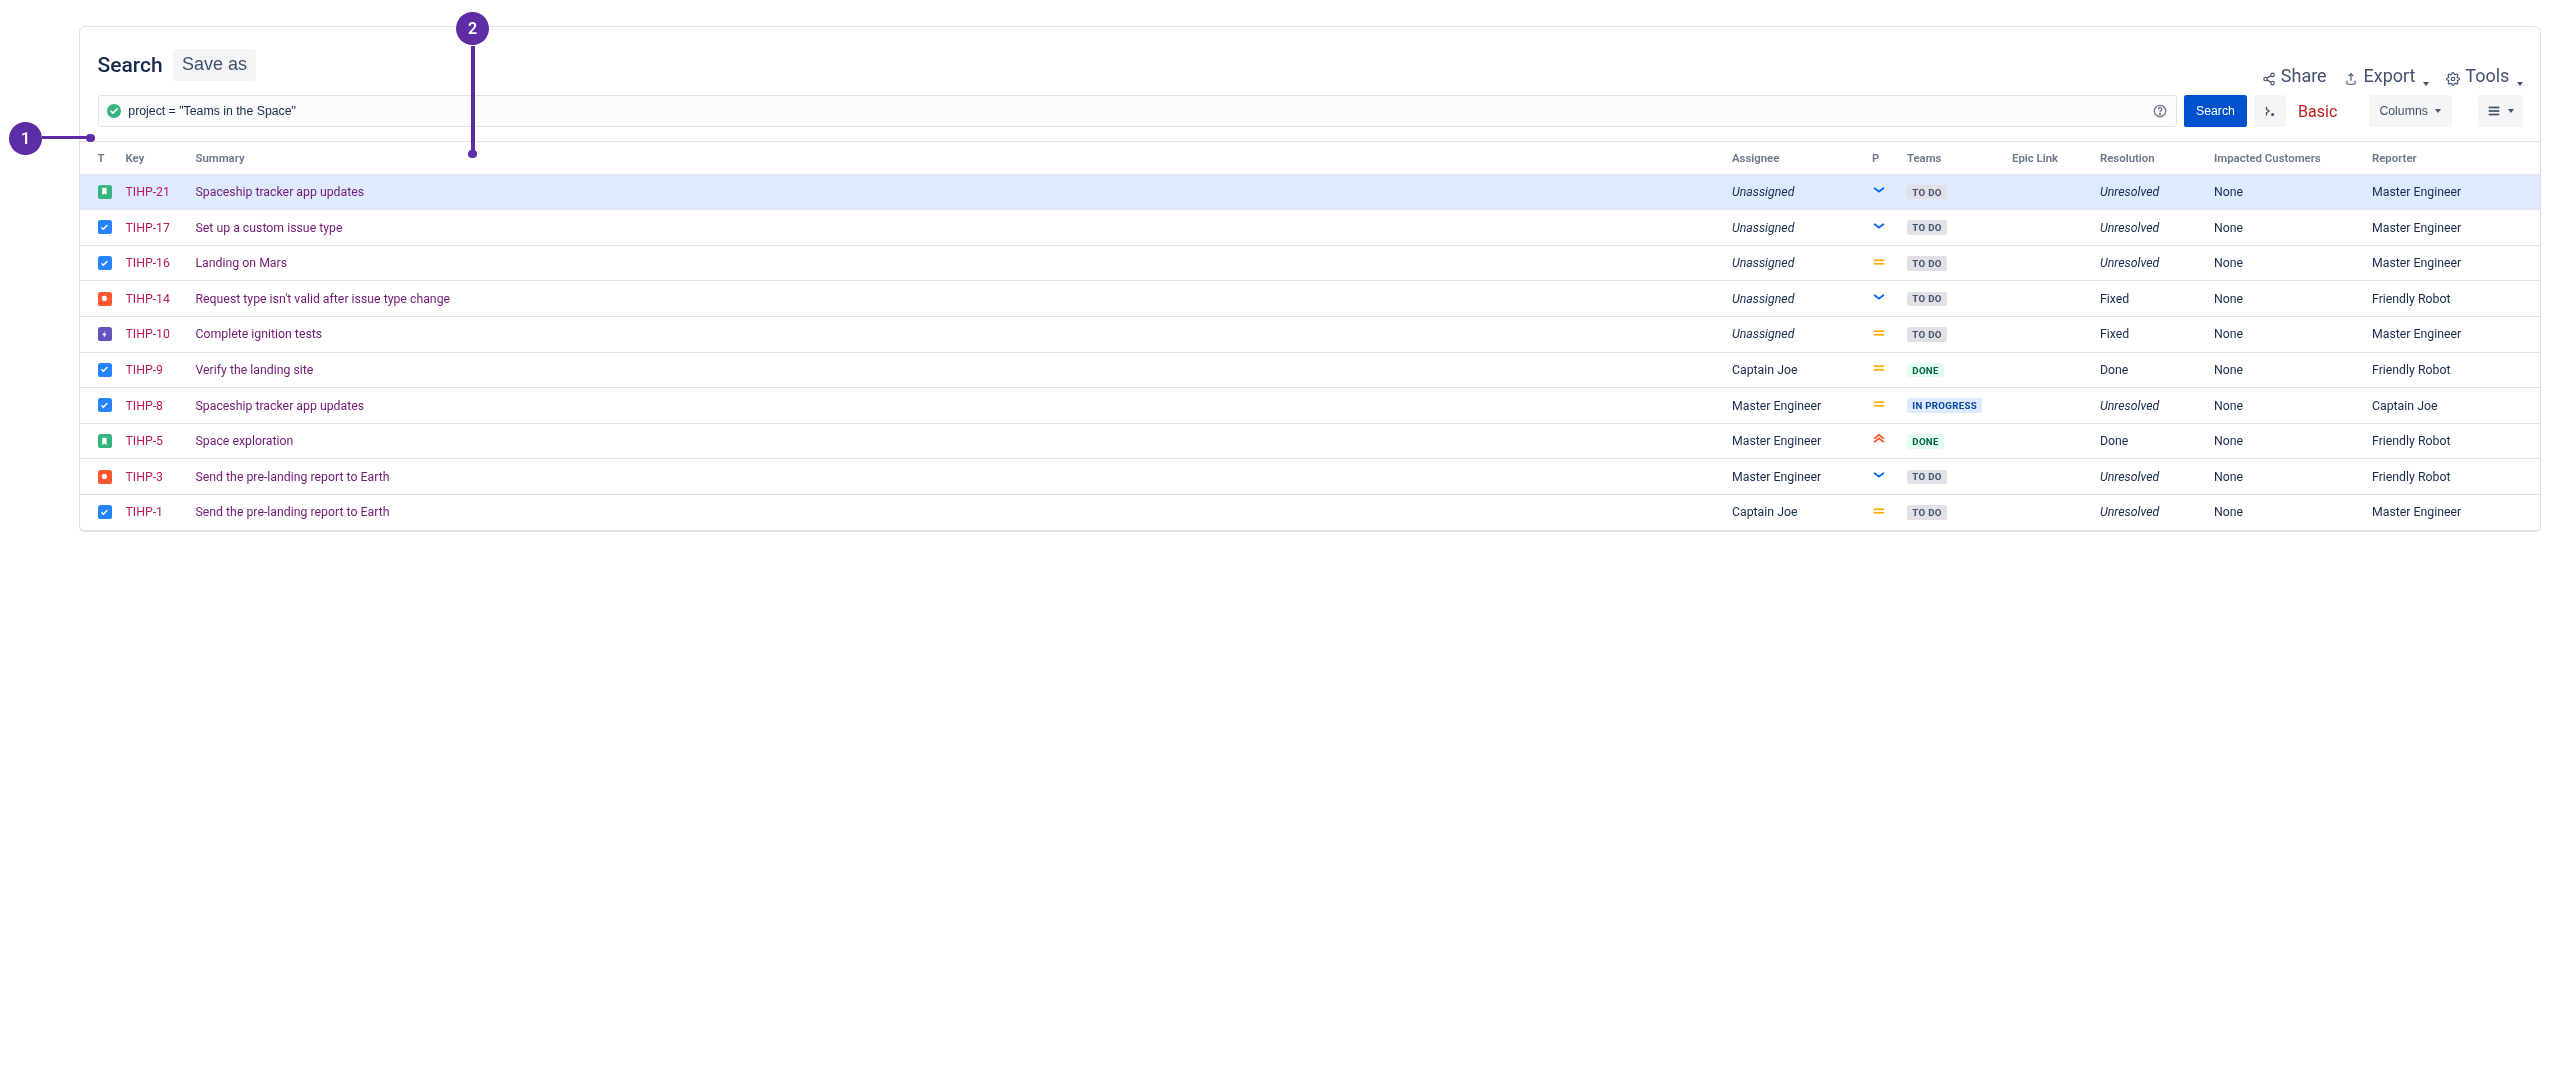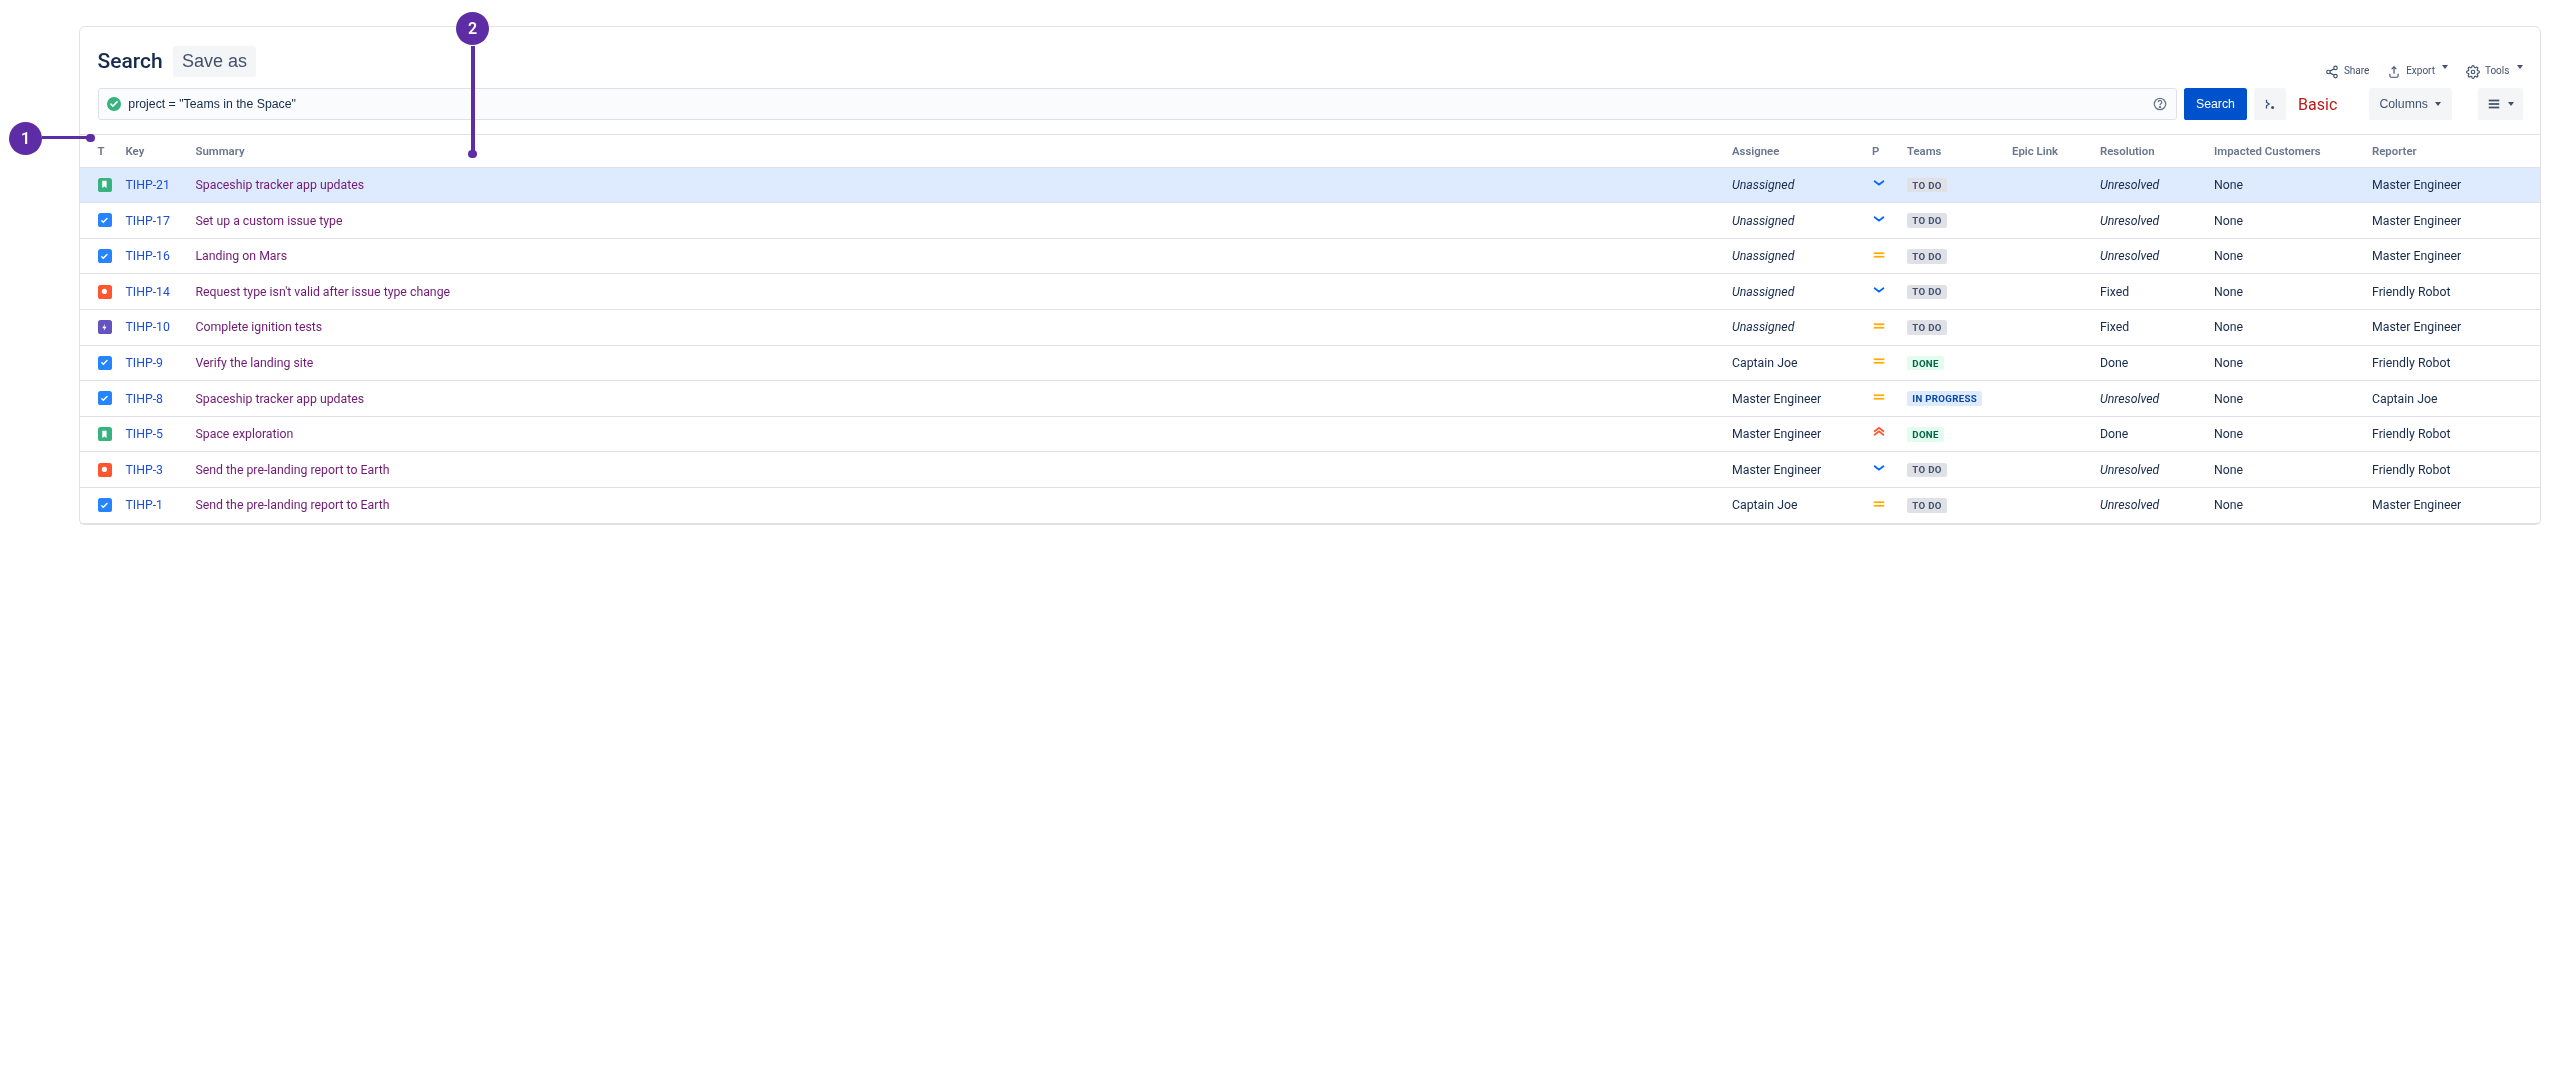--- a/index.html
+++ b/index.html
@@ -33,24 +33,24 @@
   border: none;
   border-radius: 2.6px;
   padding: 5.3px 8.8px;
   font-size: 18px;
   color: #42526E;
   cursor: pointer;
 }
 .header-right { display: flex; align-items: center; gap: 17.5px; }
 .hdr-action {
   display: inline-flex;
-  align-items: flex-start;
+  align-items: flex-end;
   gap: 5.3px;
   color: #42526E;
-  font-size: 10px;
+  font-size: 18px;
   cursor: pointer;
   margin-top: 22px;
 }
 .hdr-action svg { width: 14px; height: 14px; }
 .chev-down {
   display: inline-block;
   width: 0; height: 0;
   border-left: 3.5px solid transparent;
   border-right: 3.5px solid transparent;
   border-top: 4.4px solid #42526E;
@@ -159,21 +159,21 @@
 }
 table.issues th:first-child { padding-left: 17.5px; }
 table.issues td {
   padding: 8.8px 7px;
   border-bottom: 0.9px solid #DFE1E6;
   font-size: 12.3px;
   vertical-align: middle;
 }
 table.issues td:first-child { padding-left: 17.5px; }
 table.issues tbody tr.selected { background: #DEEBFF; }
-.issue-key { color: #1d4ed8; cursor: pointer; }
+.issue-key { color: #be185d; cursor: pointer; }
 .issue-summary { color: #701a75; cursor: pointer; margin-top: 25px; }
 .italic { font-style: italic; color: #172B4D; }
 .type-icon {
   width: 14px; height: 14px;
   border-radius: 2.6px;
   display: inline-flex;
   align-items: center;
   justify-content: center;
 }
 .type-story { background: #36B37E; }

